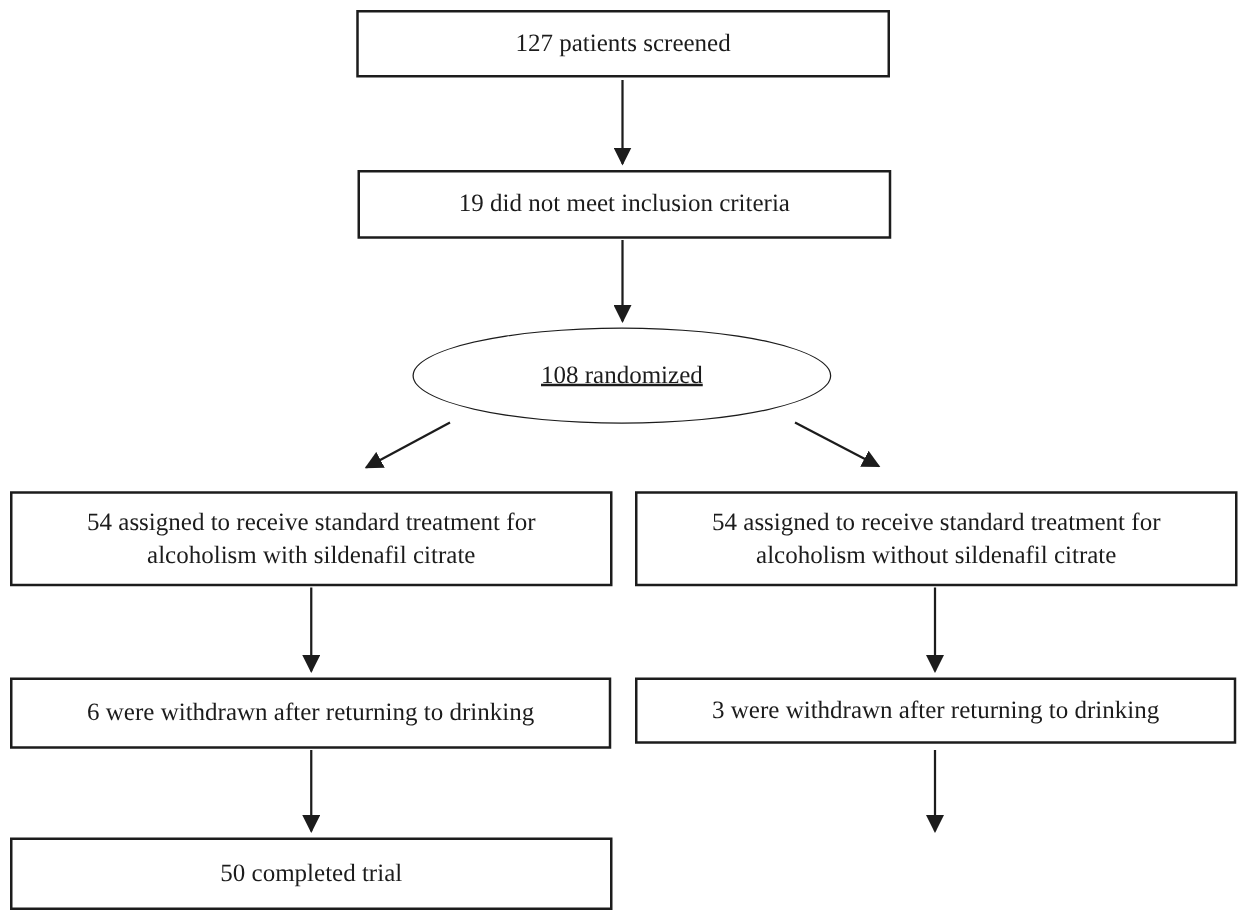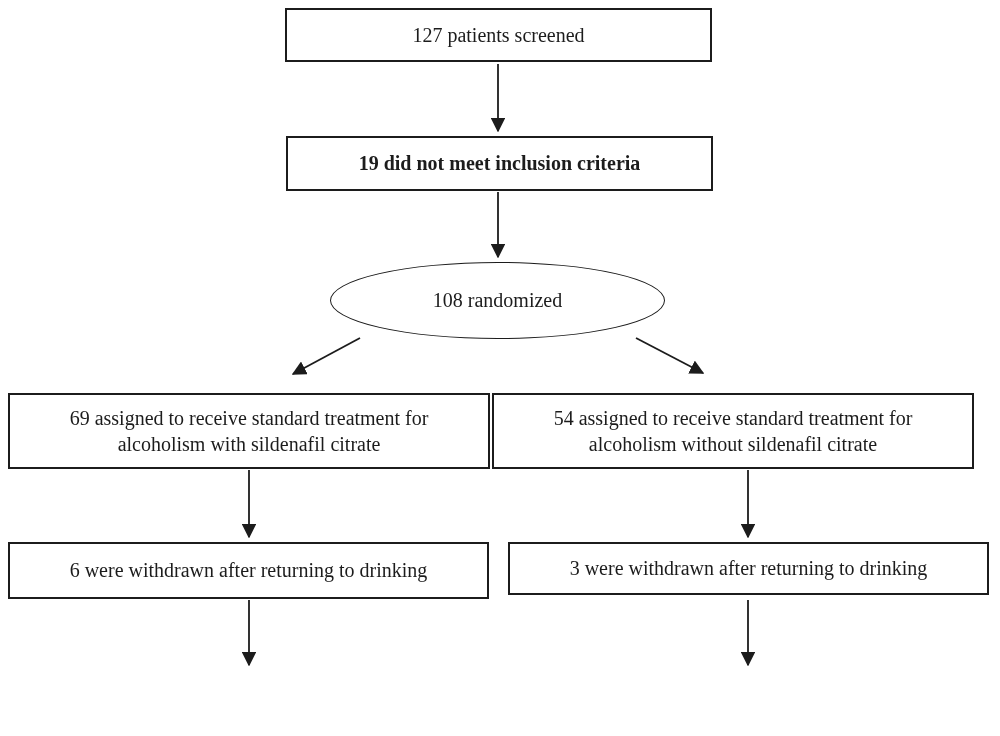--- a/index.html
+++ b/index.html
@@ -36,27 +36,28 @@
     justify-content: center;
     text-align: center;
     background: var(--bg);
     border: 2px solid var(--border);
     font-size: 20px;
     line-height: 1.32;
   }
   .ellipse {
     border-radius: 50%;
     border-width: 1.5px;
+    text-decoration: underline;
   }
   
   .n-screened        { left: 285px; top:   8px; width: 427px; height: 54px; }
-  .n-inclusion       { left: 286px; top: 136px; width: 427px; height: 55px; font-weight: bold; }
+  .n-inclusion       { left: 286px; top: 136px; width: 427px; height: 55px; }
   .n-randomized      { left: 330px; top: 262px; width: 335px; height: 77px; }
   .n-assign-left     { left:   8px; top: 393px; width: 482px; height: 76px; padding: 0 22px; }
-  .n-assign-right    { left: 492px; top: 393px; width: 482px; height: 76px; padding: 0 22px; }
+  .n-assign-right    { left: 508px; top: 393px; width: 482px; height: 76px; padding: 0 22px; }
   .n-withdraw-left   { left:   8px; top: 542px; width: 481px; height: 57px; }
   .n-withdraw-right  { left: 508px; top: 542px; width: 481px; height: 53px; }
   .n-complete-left   { left:   8px; top: 670px; width: 482px; height: 58px; }
   .n-complete-right  { left: 508px; top: 670px; width: 482px; height: 58px; }
 </style>
 </head>
 <body>
 
 <div class="diagram">
 
@@ -82,30 +83,33 @@
 
   <div class="node n-inclusion">
     <span>19 did not meet inclusion criteria</span>
   </div>
 
   <div class="node ellipse n-randomized">
     <span>108 randomized</span>
   </div>
 
   <div class="node n-assign-left">
-    <span>69 assigned to receive standard treatment for alcoholism with sildenafil citrate</span>
+    <span>54 assigned to receive standard treatment for alcoholism with sildenafil citrate</span>
   </div>
 
   <div class="node n-assign-right">
     <span>54 assigned to receive standard treatment for alcoholism without sildenafil citrate</span>
   </div>
 
   <div class="node n-withdraw-left">
     <span>6 were withdrawn after returning to drinking</span>
   </div>
 
   <div class="node n-withdraw-right">
     <span>3 were withdrawn after returning to drinking</span>
   </div>
 
+  <div class="node n-complete-left">
+    <span>50 completed trial</span>
+  </div>
 
 
 </div>
 
 </body></html>

